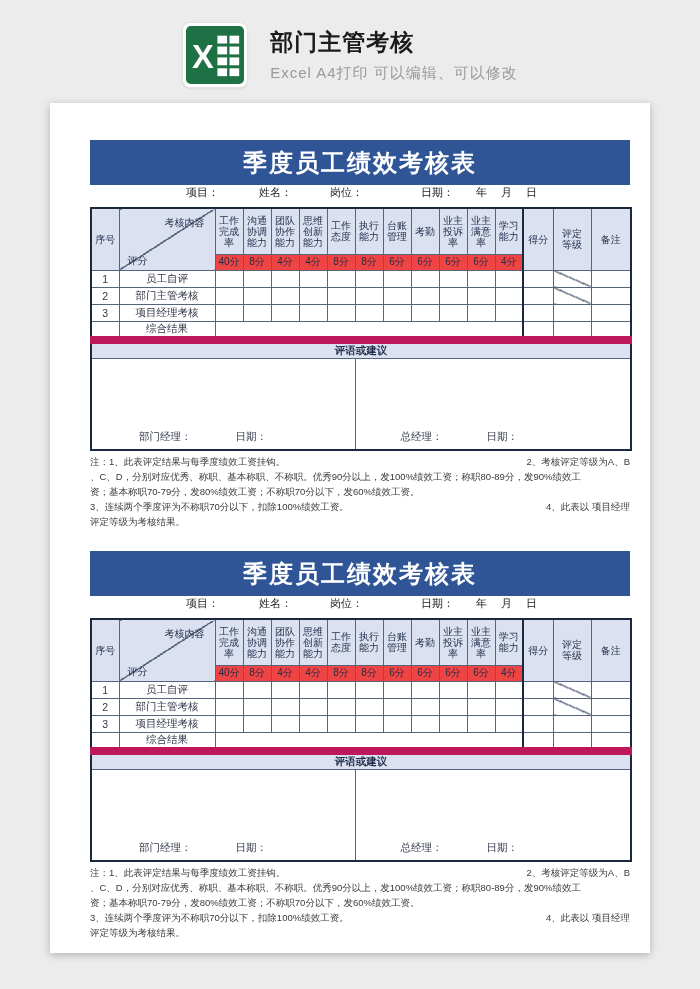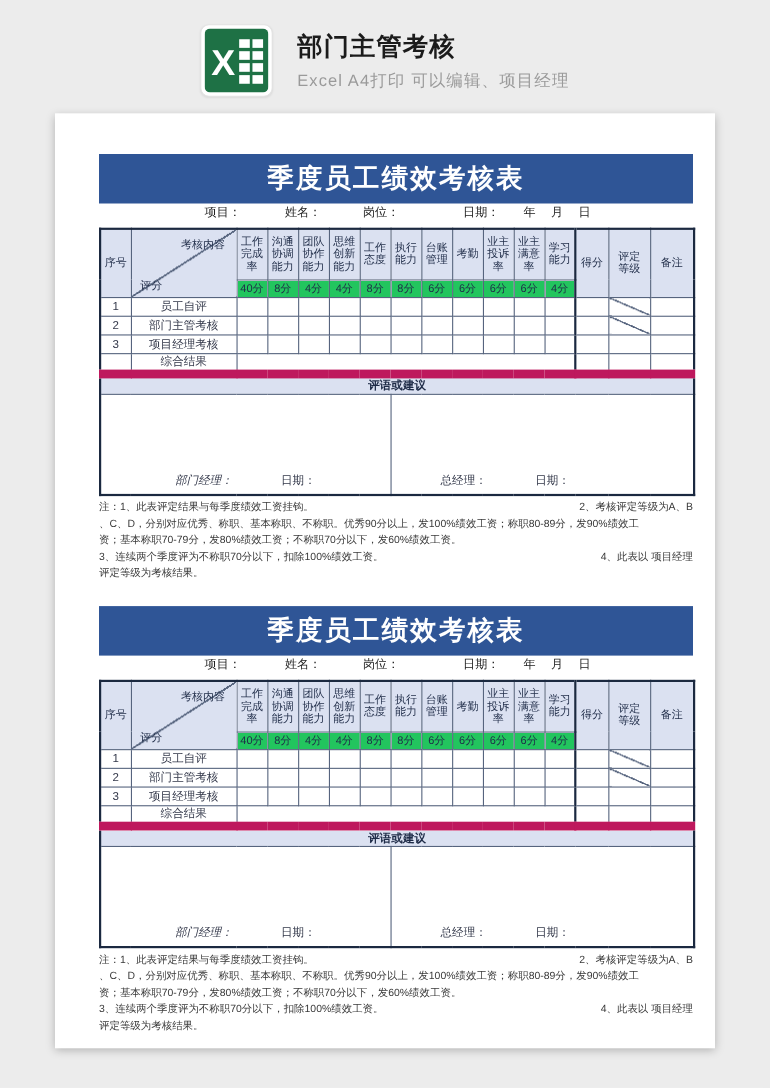--- a/index.html
+++ b/index.html
@@ -26,39 +26,39 @@
   .f-project { margin-left:96px; } .f-name { margin-left:40px; } .f-pos { margin-left:38px; }
   .f-date { margin-left:58px; } .f-y { margin-left:22px; } .f-m { margin-left:14px; } .f-d { margin-left:14px; }
 
   
   table { width:540px; border-collapse:collapse; table-layout:fixed; border:2px solid #1b2940; }
   td { border:1px solid #56647e; font-size:10px; color:#1f2c48; text-align:center; vertical-align:middle;
        padding:0 1px; overflow:hidden; }
   .hdr { background:#dbe1f1; white-space:pre-line; line-height:11px; }
   .hdr-row { height:46px; }
   .score-row { height:16px; }
-  .score-row td { background:#22c55e; }
+  .score-row td { background:#ef4444; }
   .data-row { height:17px; }
   .data-row td { color:#33384a; font-size:10.5px; }
   .thickL { border-left:2px solid #1b2940; }
 
   .diag-cell { position:relative; padding:0;
     background:#dbe1f1 linear-gradient(to bottom right, transparent calc(50% - 0.8px),
                #56647e calc(50% - 0.8px), #56647e calc(50% + 0.8px), transparent calc(50% + 0.8px)); }
   .diag-top { position:absolute; top:8px; right:10px; font-size:10px; }
   .diag-bottom { position:absolute; bottom:4px; left:8px; font-size:10px; }
 
   .diag-slash { background:linear-gradient(to top right, transparent calc(50% - 0.7px),
                #56647e calc(50% - 0.7px), #56647e calc(50% + 0.7px), transparent calc(50% + 0.7px)); }
 
   .band-row { height:15px; }
   .band-row td { background:#dbe1f1; font-weight:bold; font-size:10.5px; border-top:8px solid #be185d; }
   .comment-row td { height:92px; vertical-align:bottom; }
   .sig { display:flex; font-size:10.5px; color:#33384a; padding-bottom:5px; text-align:left; }
-  .sig-left span:first-child { margin-left:66px;font-style:italic; } .sig-left span:last-child { margin-left:44px; }
+  .sig-left span:first-child { margin-left:46px; } .sig-left span:last-child { margin-left:44px; }
   .sig-right span:first-child { margin-left:44px; } .sig-right span:last-child { margin-left:44px; }
 
   
   .notes { margin-top:3px; font-size:9.5px; line-height:15px; color:#3a3a3a; }
   .notes-line { display:block; }
   .notes-split { display:flex; justify-content:space-between;align-items:flex-end; }
 </style>
 </head>
 <body>
 
@@ -72,21 +72,21 @@
         <rect x="36" y="17" width="8" height="6.5" fill="#fff"></rect>
       <rect x="26" y="26" width="8" height="6.5" fill="#fff"></rect>
         <rect x="36" y="26" width="8" height="6.5" fill="#fff"></rect>
       <rect x="26" y="35" width="8" height="6.5" fill="#fff"></rect>
         <rect x="36" y="35" width="8" height="6.5" fill="#fff"></rect>
       <text x="5" y="35" font-size="27" font-weight="bold" fill="#fff" font-family="Liberation Sans, sans-serif">X</text>
     </svg>
   </div>
   <div class="brand-text">
     <div class="brand-title">部门主管考核</div>
-    <div class="brand-sub">Excel A4打印 可以编辑、项目经理</div>
+    <div class="brand-sub">Excel A4打印 可以编辑、可以修改</div>
   </div>
 </div>
 
 <div class="paper">
   <div class="block">
   <div class="banner">季度员工绩效考核表</div>
 
   <div class="info-row">
     <span class="f-project">项目：</span>
     <span class="f-name">姓名：</span>

